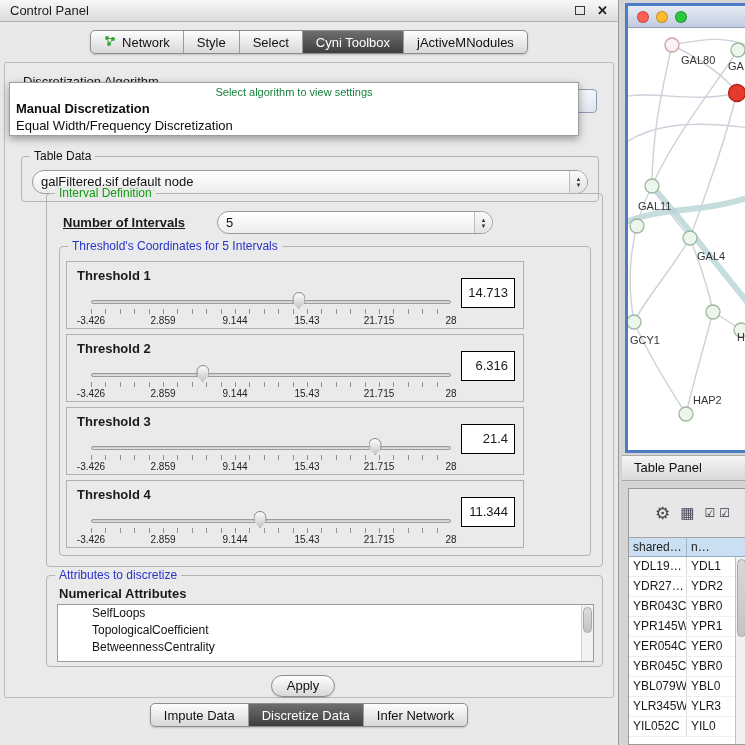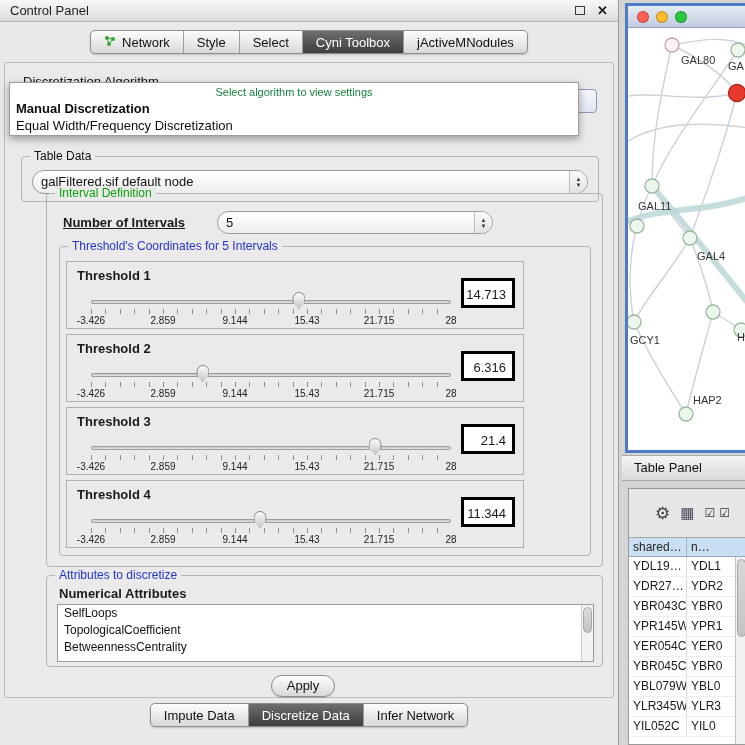--- a/index.html
+++ b/index.html
@@ -51,25 +51,25 @@
   .gtitle.inner { background:#eaeaea; }
 
   .tpanel { position:absolute; left:6px; width:458px; height:68px; border:1px solid #b0b0b0; background:#eaeaea; }
   .t-label { position:absolute; left:10px; top:6px; font-size:13px; font-weight:bold; }
   .slider-area { position:absolute; left:24px; top:30px; width:360px; height:36px; }
   .track { position:absolute; left:0; right:0; top:8px; height:4px; background:linear-gradient(#c5c5c5,#e6e6e6); border:1px solid #9c9c9c; border-radius:3px; }
   .slider-thumb { position:absolute; top:0; width:13px; height:17px; background:linear-gradient(#fcfcfc,#c6c6c6); border:1px solid #878787; border-radius:7px 7px 3px 3px; clip-path:polygon(0 0,100% 0,100% 62%,50% 100%,0 62%); transform:translateX(-50%); }
   .ticks { position:absolute; left:0; right:0; top:17px; height:5px; background-image:repeating-linear-gradient(to right,#8f8f8f 0 1px,transparent 1px 14.4px); }
   .tick-labels { position:absolute; left:0; right:0; top:23px; height:12px; }
   .tick-labels span { position:absolute; transform:translateX(-50%); font-size:10px; color:#222; white-space:nowrap; }
-  .vbox { position:absolute; right:8px; top:16px; width:54px; height:30px; background:#fff; border:3px solid #000000; font-size:13px; text-align:right; line-height:28px; padding-right:6px; }
+  .vbox { position:absolute; right:8px; top:16px; width:54px; height:30px; background:#fff; border:1px solid #000000; font-size:13px; text-align:right; line-height:28px; padding-right:6px; }
 
   .g-attrs { left:41px; top:512px; width:557px; height:92px; }
   .attr-heading { position:absolute; left:12px; top:10px; font-size:13px; font-weight:bold; }
-  .attr-list { position:absolute; left:10px; top:28px; width:537px; height:58px; background:#fff; border:1px solid #9a9a9a; overflow:hidden; }
+  .attr-list { position:absolute; left:10px; top:28px; width:537px; height:58px; background:#fff; border:1px solid #9a9a9a; overflow:hidden;padding-left:28px; }
   .list-item { height:17px; line-height:17px; padding-left:6px; font-size:12px; color:#111; }
   .list-scroll { position:absolute; right:0; top:0; bottom:0; width:12px; background:#f2f2f2; border-left:1px solid #cfcfcf; }
   .list-thumb { position:absolute; left:1px; right:1px; top:2px; height:26px; background:linear-gradient(#dcdcdc,#c2c2c2); border:1px solid #a8a8a8; border-radius:5px; }
 
   .apply { position:absolute; left:266px; top:612px; width:64px; height:22px; border:1px solid #8e8e8e; border-radius:11px; background:linear-gradient(#fefefe,#d8d8d8); font-family:"Liberation Sans",sans-serif; font-size:13px; color:#111; text-align:center; line-height:20px; box-shadow:0 1px 1px rgba(0,0,0,.15); }
 
   
   .network-window { position:absolute; left:625px; top:3px; width:128px; height:450px; border:3px solid #4d7cc7; background:#fff; }
   .net-titlebar { height:22px; background:linear-gradient(#e6ebf4,#c2cce0); border-bottom:1px solid #8fa0c0; display:flex; align-items:center; }
   .light { width:12px; height:12px; border-radius:50%; margin-left:7px; border:1px solid rgba(0,0,0,.25); }

